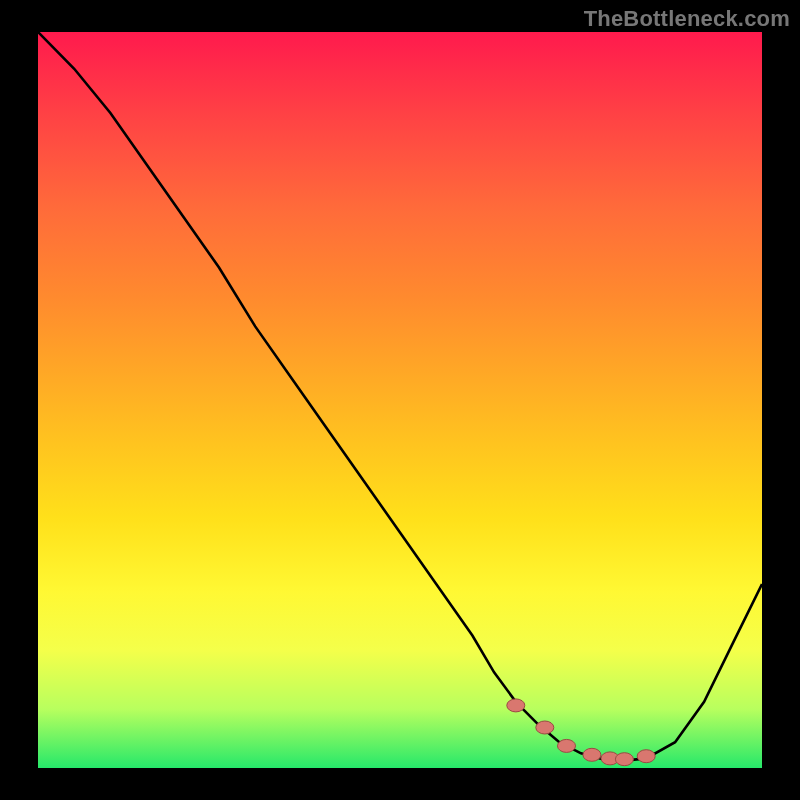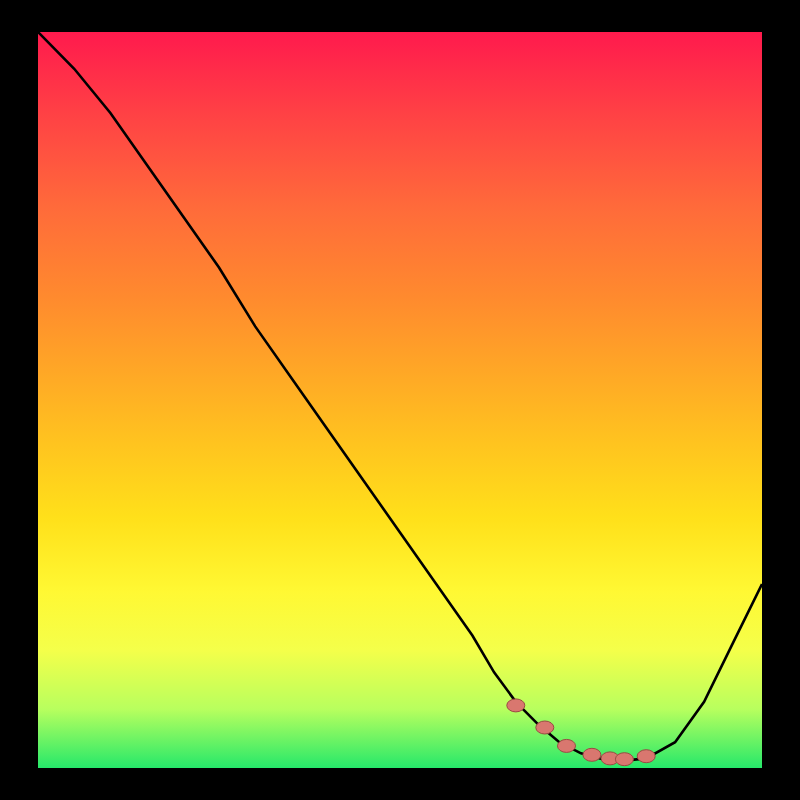--- a/index.html
+++ b/index.html
@@ -67,13 +67,14 @@
           <ellipse cx="477.8" cy="673.4" rx="9" ry="6.5" fill="#d9776f" stroke="#9a4a43" stroke-width="1"></ellipse>
           <ellipse cx="506.8" cy="695.5" rx="9" ry="6.5" fill="#d9776f" stroke="#9a4a43" stroke-width="1"></ellipse>
           <ellipse cx="528.5" cy="713.9" rx="9" ry="6.5" fill="#d9776f" stroke="#9a4a43" stroke-width="1"></ellipse>
           <ellipse cx="553.9" cy="722.8" rx="9" ry="6.5" fill="#d9776f" stroke="#9a4a43" stroke-width="1"></ellipse>
           <ellipse cx="572.0" cy="726.4" rx="9" ry="6.5" fill="#d9776f" stroke="#9a4a43" stroke-width="1"></ellipse>
           <ellipse cx="586.4" cy="727.2" rx="9" ry="6.5" fill="#d9776f" stroke="#9a4a43" stroke-width="1"></ellipse>
           <ellipse cx="608.2" cy="724.2" rx="9" ry="6.5" fill="#d9776f" stroke="#9a4a43" stroke-width="1"></ellipse>
         </g>
     </svg>
   </div>
+  <div class="watermark">TheBottleneck.com</div>
 </div>
 
 </body></html>

